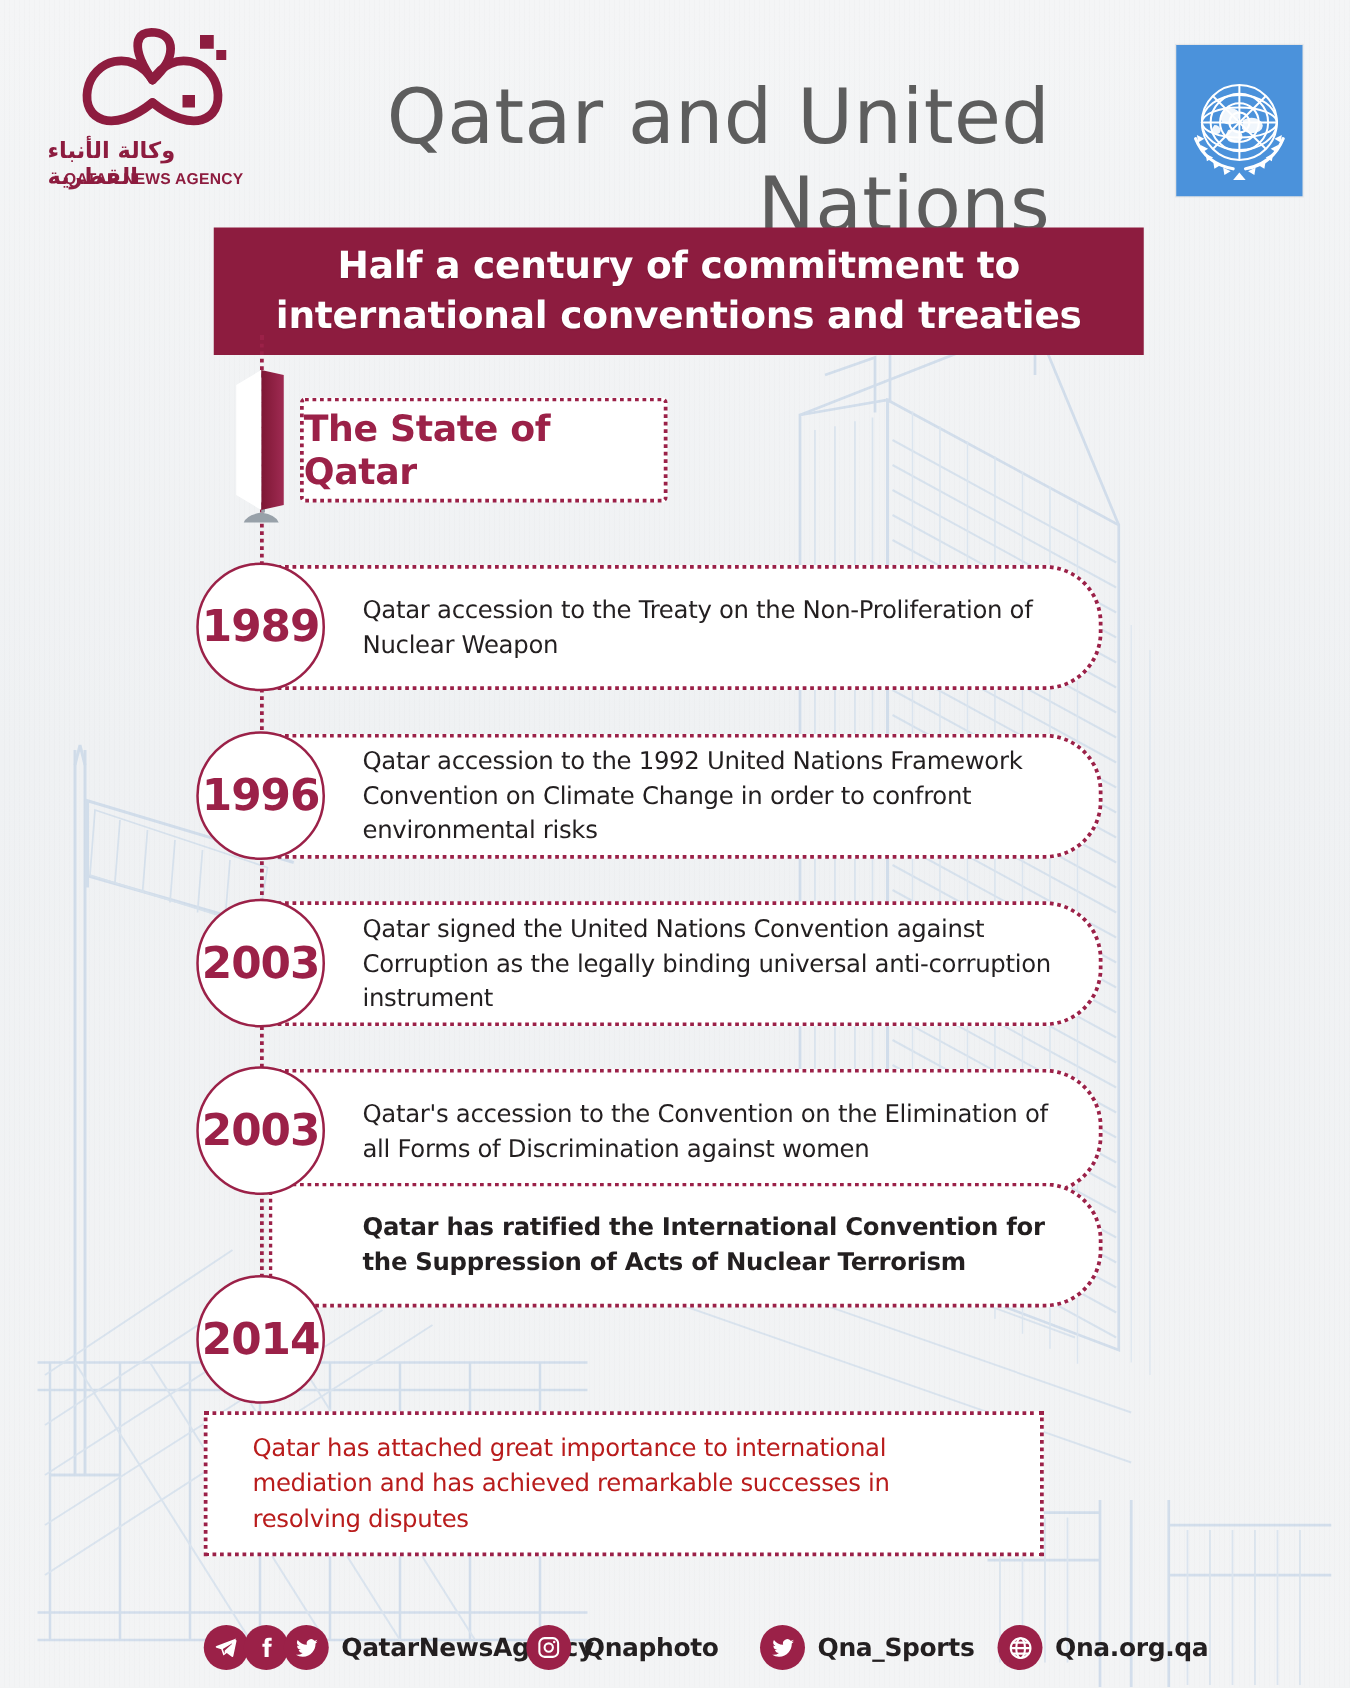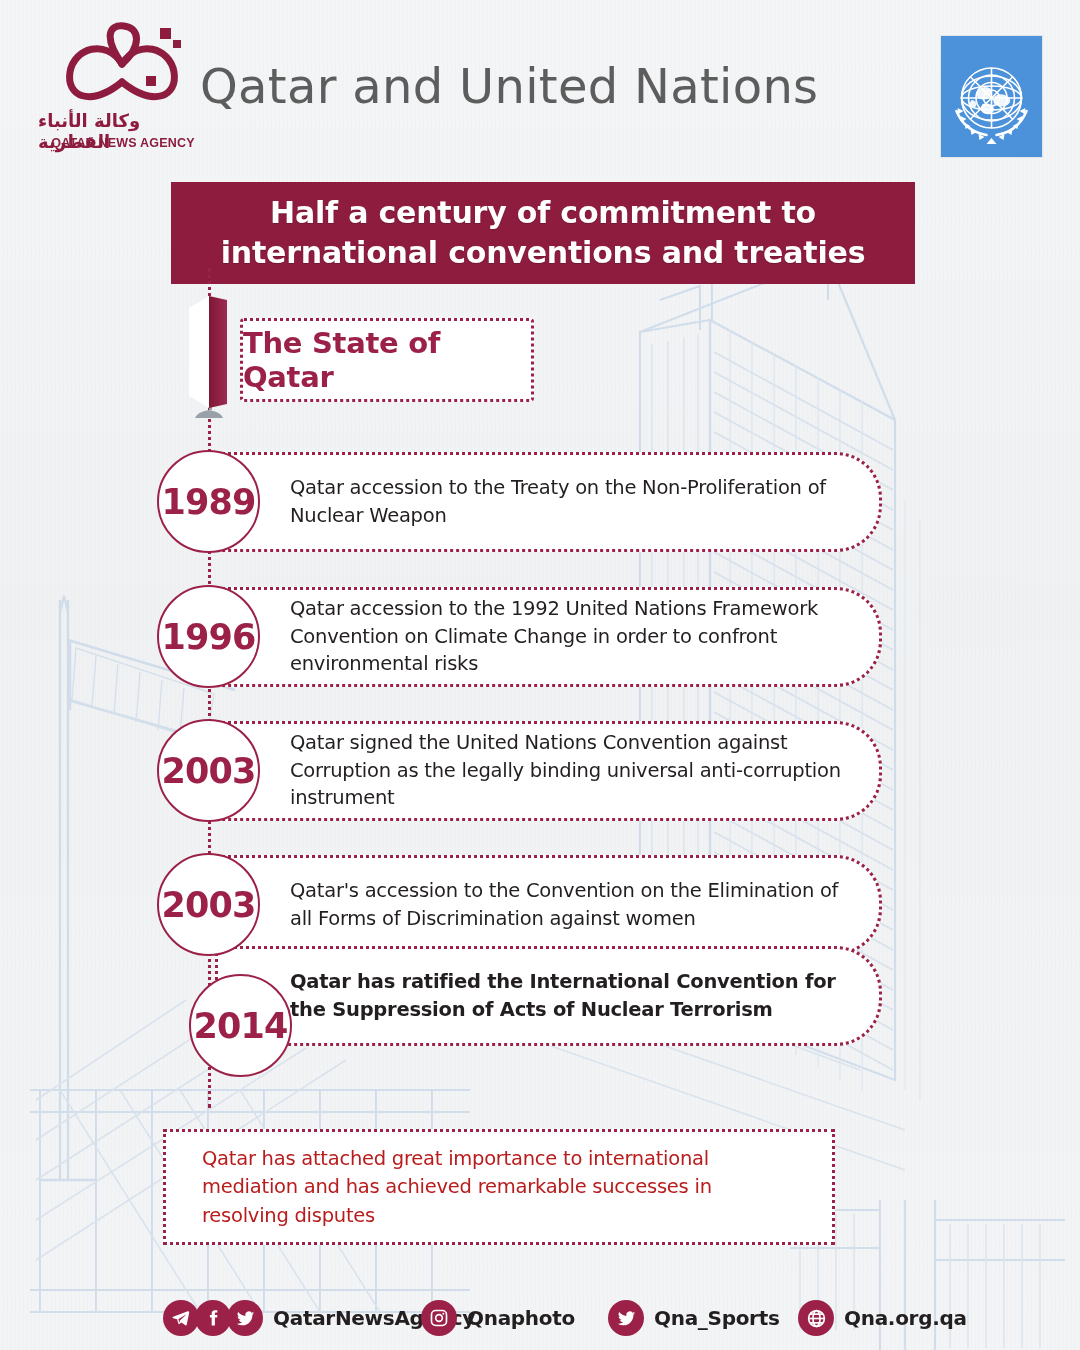--- a/index.html
+++ b/index.html
@@ -34,22 +34,22 @@
   .qna-ar{
     position:absolute;left:0;top:88px;width:170px;text-align:left;
     font-size:18px;color:#8d1c3f;font-weight:bold;letter-spacing:.5px;
     font-family:"DejaVu Sans",sans-serif;direction:rtl;
   }
   .qna-en{
     position:absolute;left:0;top:114px;width:170px;text-align:center;
     font-size:12.5px;color:#8d1c3f;font-weight:bold;letter-spacing:.2px;
   }
   .main-title{
-    position:absolute;left:200px;top:58px;width:640px;text-align:left;
-    font-size:48px;color:#5d5d5d;font-weight:400;letter-spacing:.3px;
+    position:absolute;left:200px;top:58px;width:640px;text-align:right;
+    font-size:61px;color:#5d5d5d;font-weight:400;letter-spacing:.3px;
     font-family:"DejaVu Sans",sans-serif;
   }
   .un-flag{
     position:absolute;left:941px;top:36px;width:101px;height:121px;
     background:#4b92db;box-shadow:0 0 0 1px rgba(0,0,0,.06);
   }
 
   
   .banner{
     position:absolute;left:171px;top:166px;width:744px;height:102px;
@@ -404,21 +404,21 @@
     </div>
     <div class="year-circle" style="top:853px;">
       <span class="year-text">2003</span>
     </div>
   </div>
 
   <div class="row">
     <div class="row-box" style="top:946px;width:667px;height:100px;font-weight:bold;">
       <div class="row-box-text">Qatar has ratified the International Convention for the Suppression of Acts of Nuclear Terrorism</div>
     </div>
-    <div class="year-circle" style="top:974px;margin-left:32px;">
+    <div class="year-circle" style="top:1020px;">
       <span class="year-text">2014</span>
     </div>
   </div>
 
   <div class="note-box">
     <div class="note-text">Qatar has attached great importance to international mediation and has achieved remarkable successes in resolving disputes</div>
   </div>
 
   <div class="footer">
 

